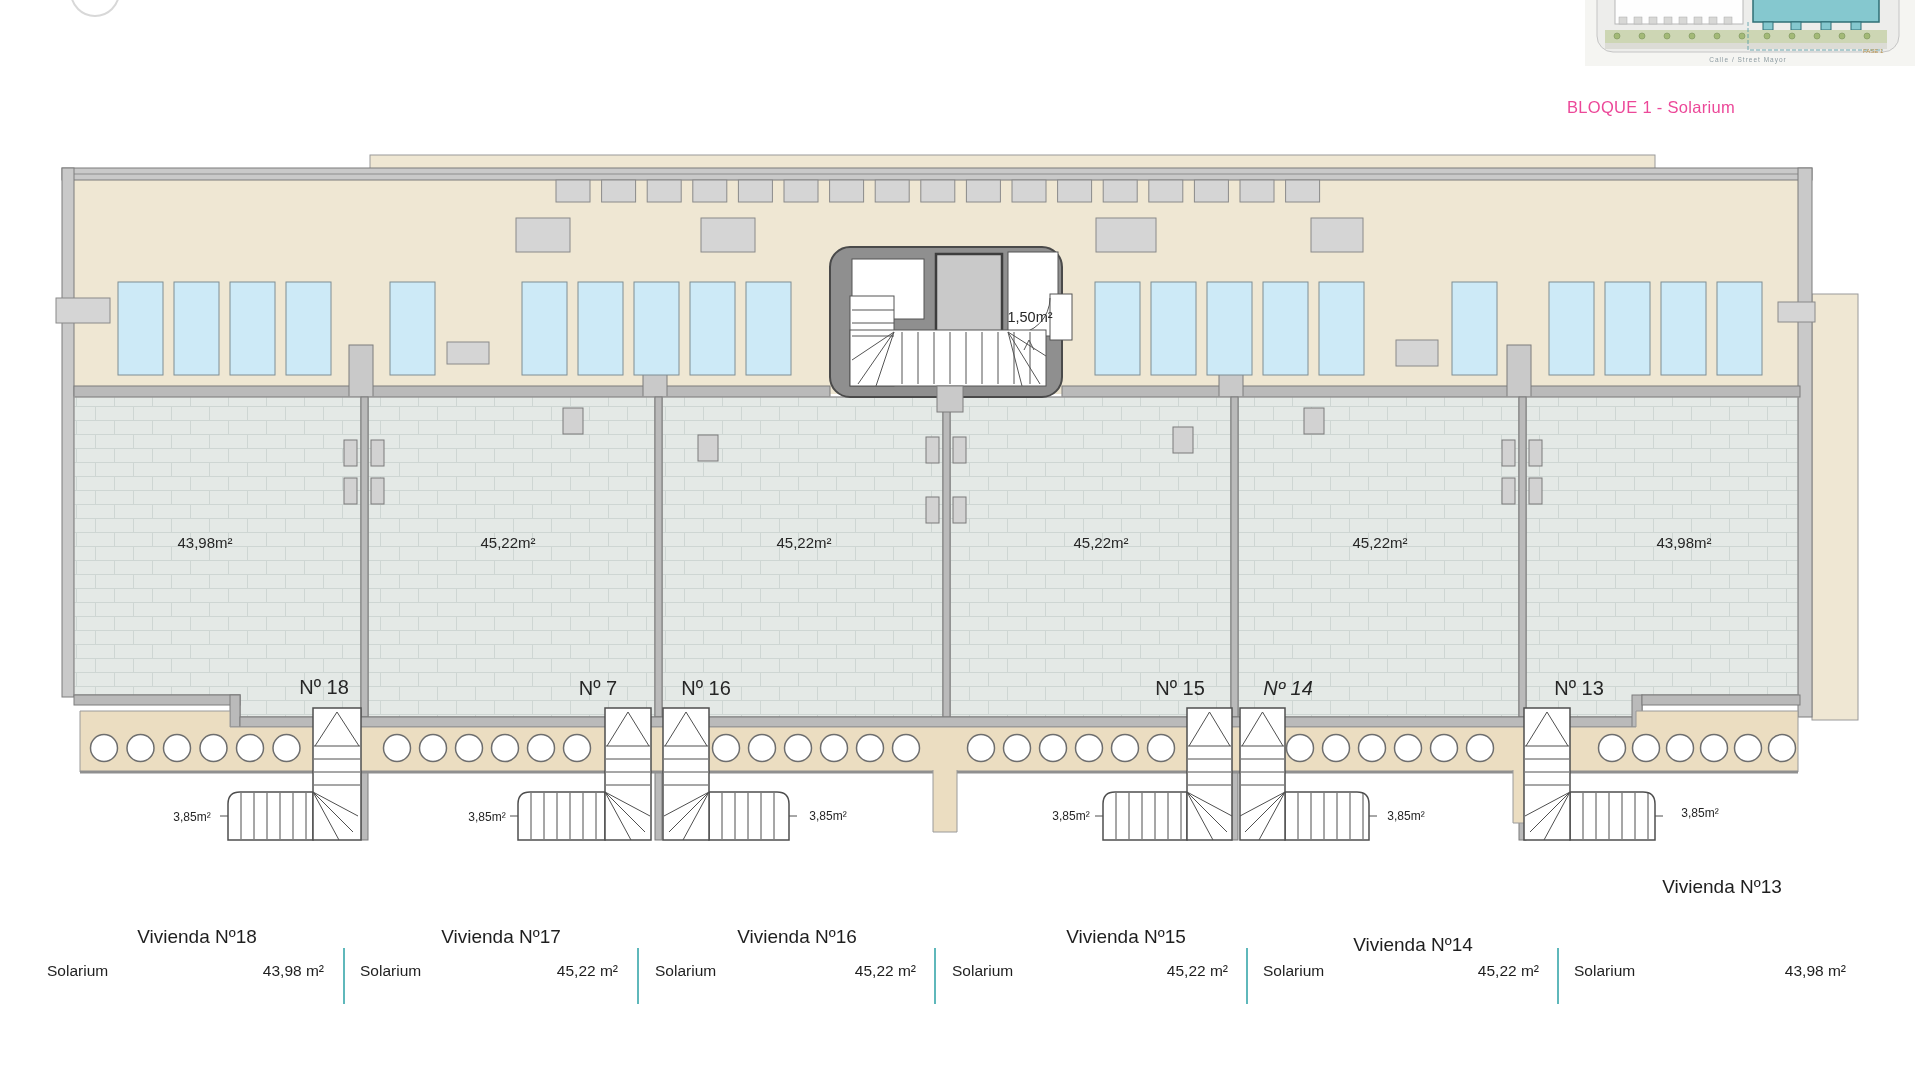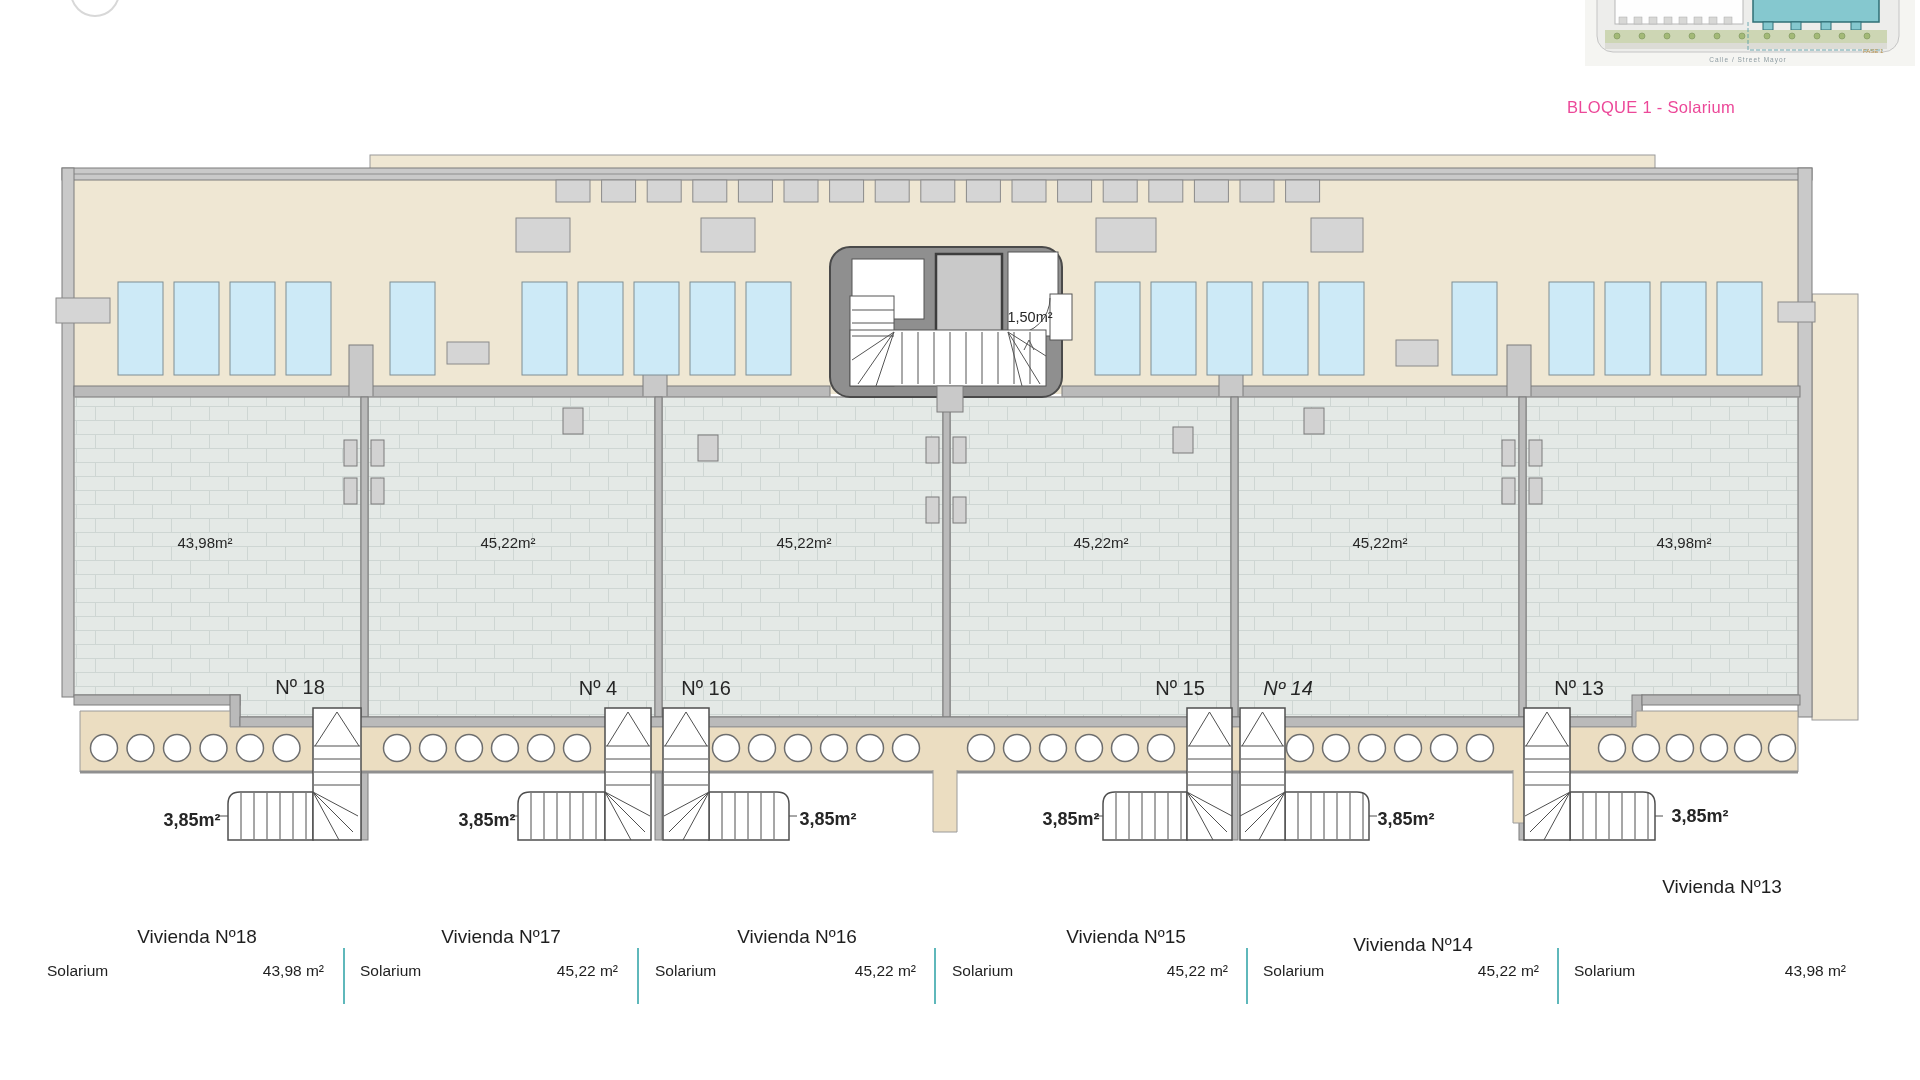--- a/index.html
+++ b/index.html
@@ -2,21 +2,21 @@
 <html><head>
 <meta charset="utf-8">
 <style>
   html,body{margin:0;padding:0;background:#ffffff;}
   #stage{position:relative;width:1920px;height:1080px;background:#ffffff;overflow:hidden;
          font-family:"Liberation Sans", sans-serif;}
   #plan-svg{position:absolute;left:0;top:0;}
   .plabel{position:absolute;color:#262626;white-space:nowrap;transform:translateX(-50%);}
   .area-label{font-size:15px;}
   .number-label{font-size:20px;}
-  .stair-label{font-size:18px;font-weight:bold;}
+  .stair-label{font-size:12px;}
   .lift-label{font-size:14.5px;}
   #watermark{position:absolute;left:1010px;top:524px;transform:translateX(-50%);
              font-size:27px;font-weight:bold;letter-spacing:2px;color:#ffffff;opacity:.5;}
   #inset{position:absolute;left:1585px;top:0;width:330px;height:66px;overflow:hidden;background:#f5f5f2;}
   #inset-caption{position:absolute;left:1567px;top:98px;font-size:16.5px;color:#ec4899;letter-spacing:.3px;}
   #legend{position:absolute;left:0;top:0;width:1920px;height:1080px;pointer-events:none;}
   .legend-title{position:absolute;font-size:19px;color:#1e1e1e;white-space:nowrap;transform:translateX(-50%);}
   .legend-row{position:absolute;display:flex;justify-content:space-between;font-size:15.5px;color:#1e1e1e;}
   .legend-divider{position:absolute;width:2px;}
 </style>
@@ -294,24 +294,24 @@
       <text x="163" y="62" font-size="6.5" fill="#8d9ba1" text-anchor="middle" letter-spacing="1">Calle / Street Mayor</text>
     </svg>
   </div>
   <div id="inset-caption">BLOQUE 1 - Solarium</div>
 
 
   <div class="plabel lift-label" style="left:1030px;top:309px;">1,50m²</div>
 
   <div id="plan-labels">
       <div class="plabel area-label" style="left: 205px; top: 534px;">43,98m²</div>
-      <div class="plabel number-label" style="left: 300px; top: 676px;">Nº 18</div>
+      <div class="plabel number-label" style="left: 324px; top: 676px;">Nº 18</div>
       <div class="plabel stair-label" style="left: 192px; top: 810px;">3,85m²</div>
       <div class="plabel area-label" style="left: 508px; top: 534px;">45,22m²</div>
-      <div class="plabel number-label" style="left: 598px; top: 677px;">Nº 4</div>
+      <div class="plabel number-label" style="left: 598px; top: 677px;">Nº 7</div>
       <div class="plabel stair-label" style="left: 487px; top: 810px;">3,85m²</div>
       <div class="plabel area-label" style="left: 804px; top: 534px;">45,22m²</div>
       <div class="plabel number-label" style="left: 706px; top: 677px;">Nº 16</div>
       <div class="plabel stair-label" style="left: 828px; top: 809px;">3,85m²</div>
       <div class="plabel area-label" style="left: 1101px; top: 534px;">45,22m²</div>
       <div class="plabel number-label" style="left: 1180px; top: 677px; text-align: center;">Nº 15</div>
       <div class="plabel stair-label" style="left: 1071px; top: 809px;">3,85m²</div>
       <div class="plabel area-label" style="left: 1380px; top: 534px;">45,22m²</div>
       <div class="plabel number-label" style="left: 1288px; top: 677px; font-style: italic;">Nº 14</div>
       <div class="plabel stair-label" style="left: 1406px; top: 809px;">3,85m²</div>

